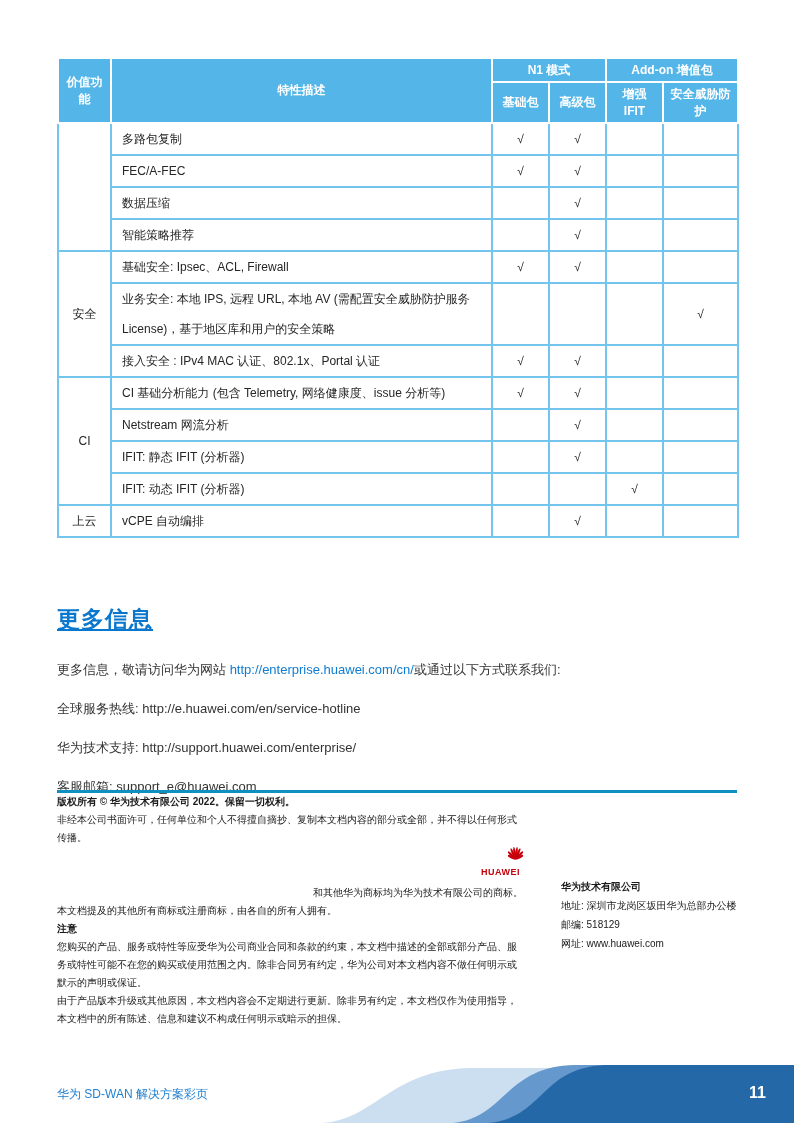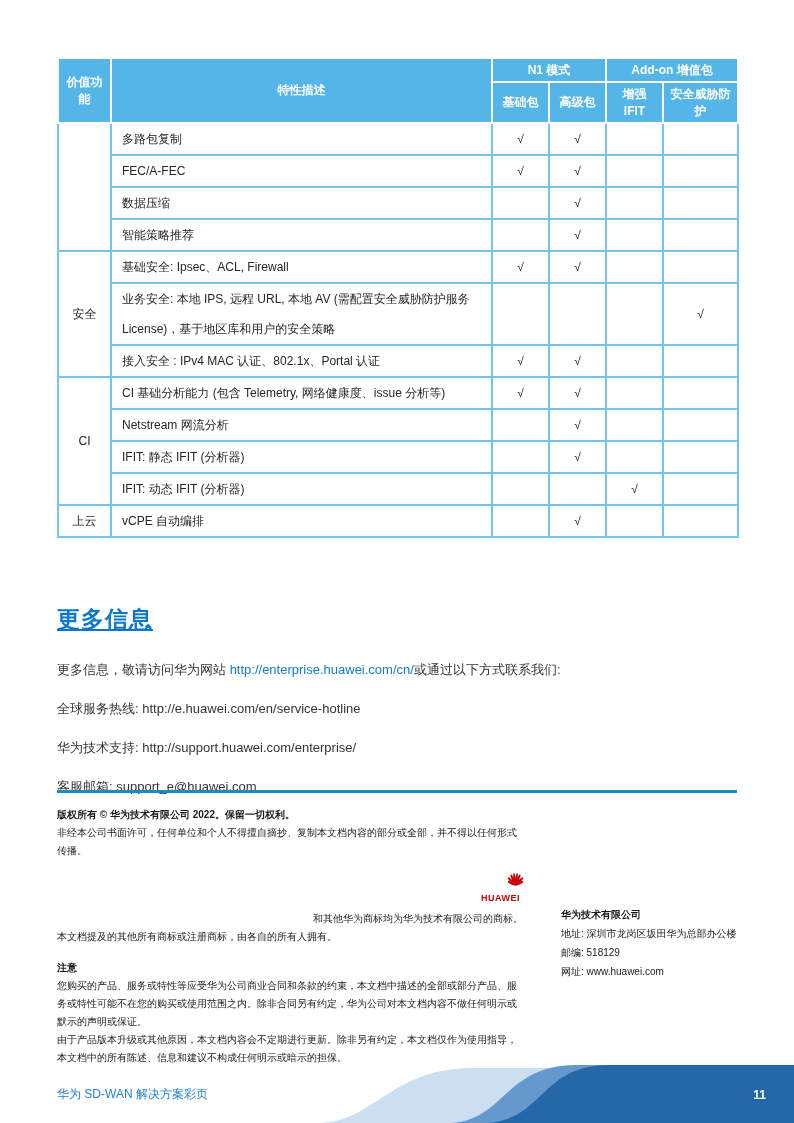--- a/index.html
+++ b/index.html
@@ -61,37 +61,37 @@
     margin-bottom:26px;
     text-decoration:underline;
   }
   .more-info p{font-size:13px;margin-bottom:21px;color:#333;}
   .more-info a{color:var(--link-blue);text-decoration:none;}
   
   .legal{position:absolute;left:57px;top:790px;width:680px;}
   .legal-rule{width:680px;height:3px;background:var(--rule-teal);}
   .legal-cols{display:flex;justify-content:space-between;}
   .legal-left{width:466px;font-size:10px;line-height:18px;color:#1a1a1a;}
-  .legal-left .blk{margin-top:13px;}
+  .legal-left .blk{}
   .legal-left .bold{font-weight:bold;}
   .tm-line{display:flex;align-items:flex-end;gap:3px;flex-direction:column;}
   .hw-logo{display:inline-block;width:15px;height:13px;flex:0 0 auto;}
   .hw-brand{color:var(--huawei-red);font-weight:bold;font-size:9px;letter-spacing:.5px;margin-right:3px;}
-  .legal-right{width:176px;font-size:10px;line-height:19px;padding-top:112px;color:#1a1a1a;}
+  .legal-right{width:176px;font-size:10px;line-height:19px;padding-top:84px;color:#1a1a1a;}
   .legal-right .co-name{font-weight:bold;}
   
   .footer{position:absolute;left:0;bottom:0;width:794px;height:66px;}
   .footer svg{position:absolute;left:0;bottom:0;display:block;}
   .doc-title{
     position:absolute;left:57px;bottom:20px;
     font-size:12px;color:#1F7FD0;margin-top:36px;
   }
   .page-num{
     position:absolute;right:28px;bottom:21px;
-    font-size:12px;font-weight:bold;color:#ffffff;
+    font-size:16px;font-weight:bold;color:#ffffff;
   }
 </style>
 </head>
 <body>
 
 <div class="doc">
 
   <div class="table-wrap">
     <table class="features">
       <colgroup>

